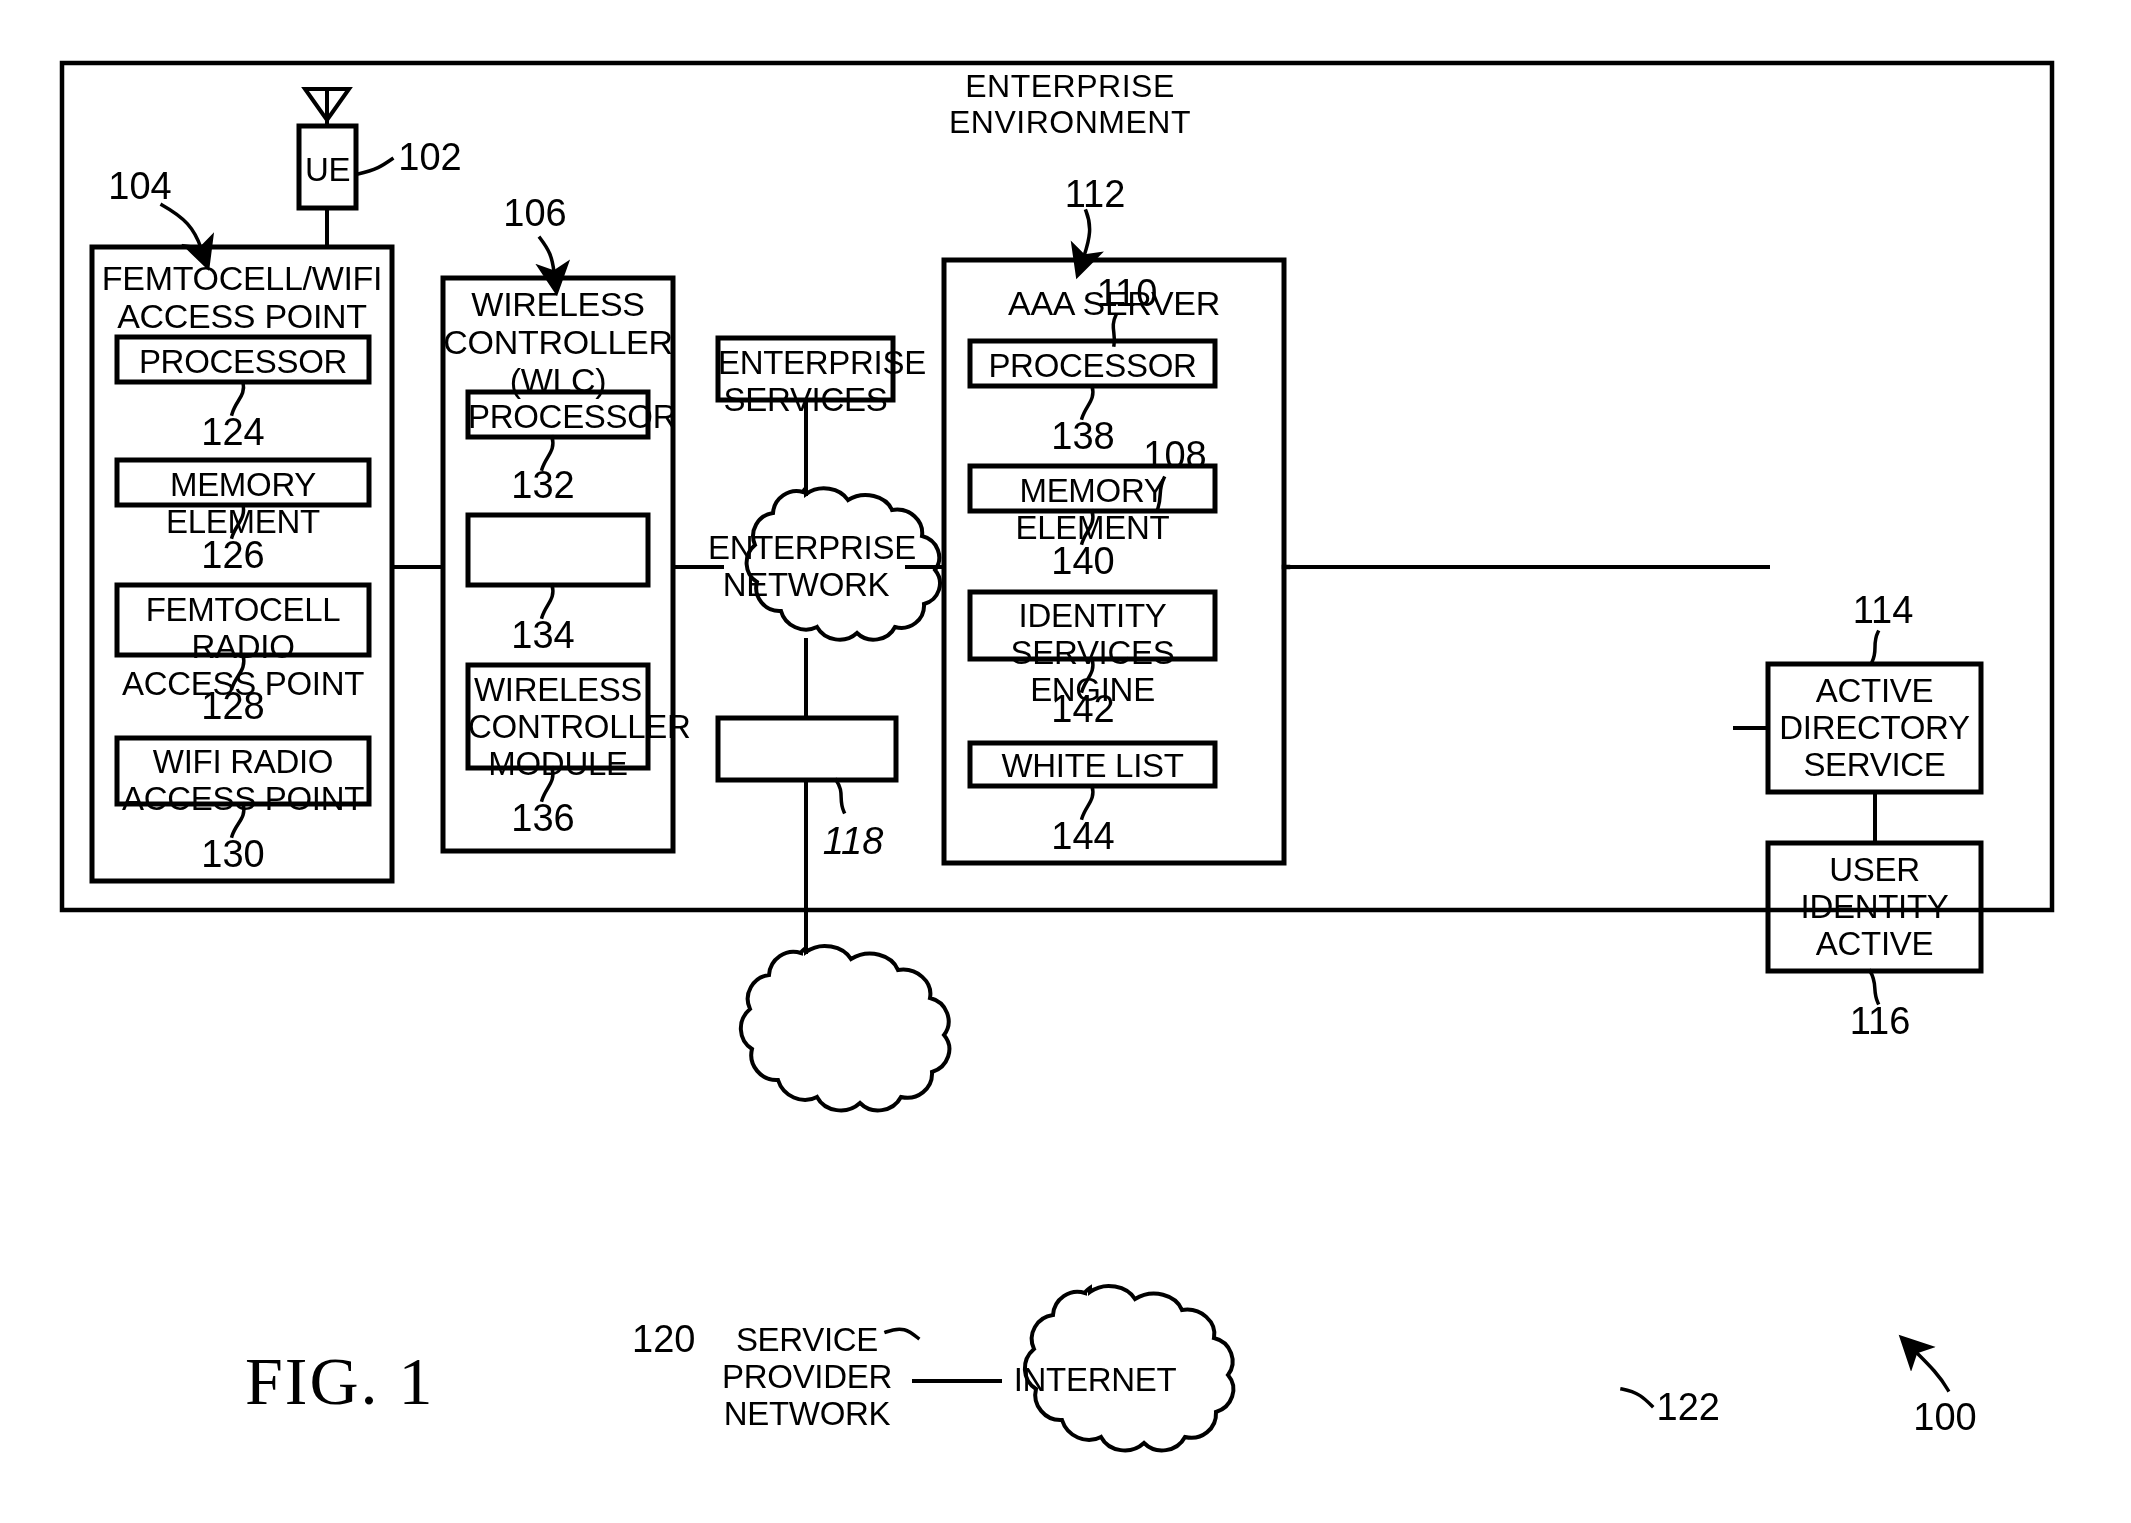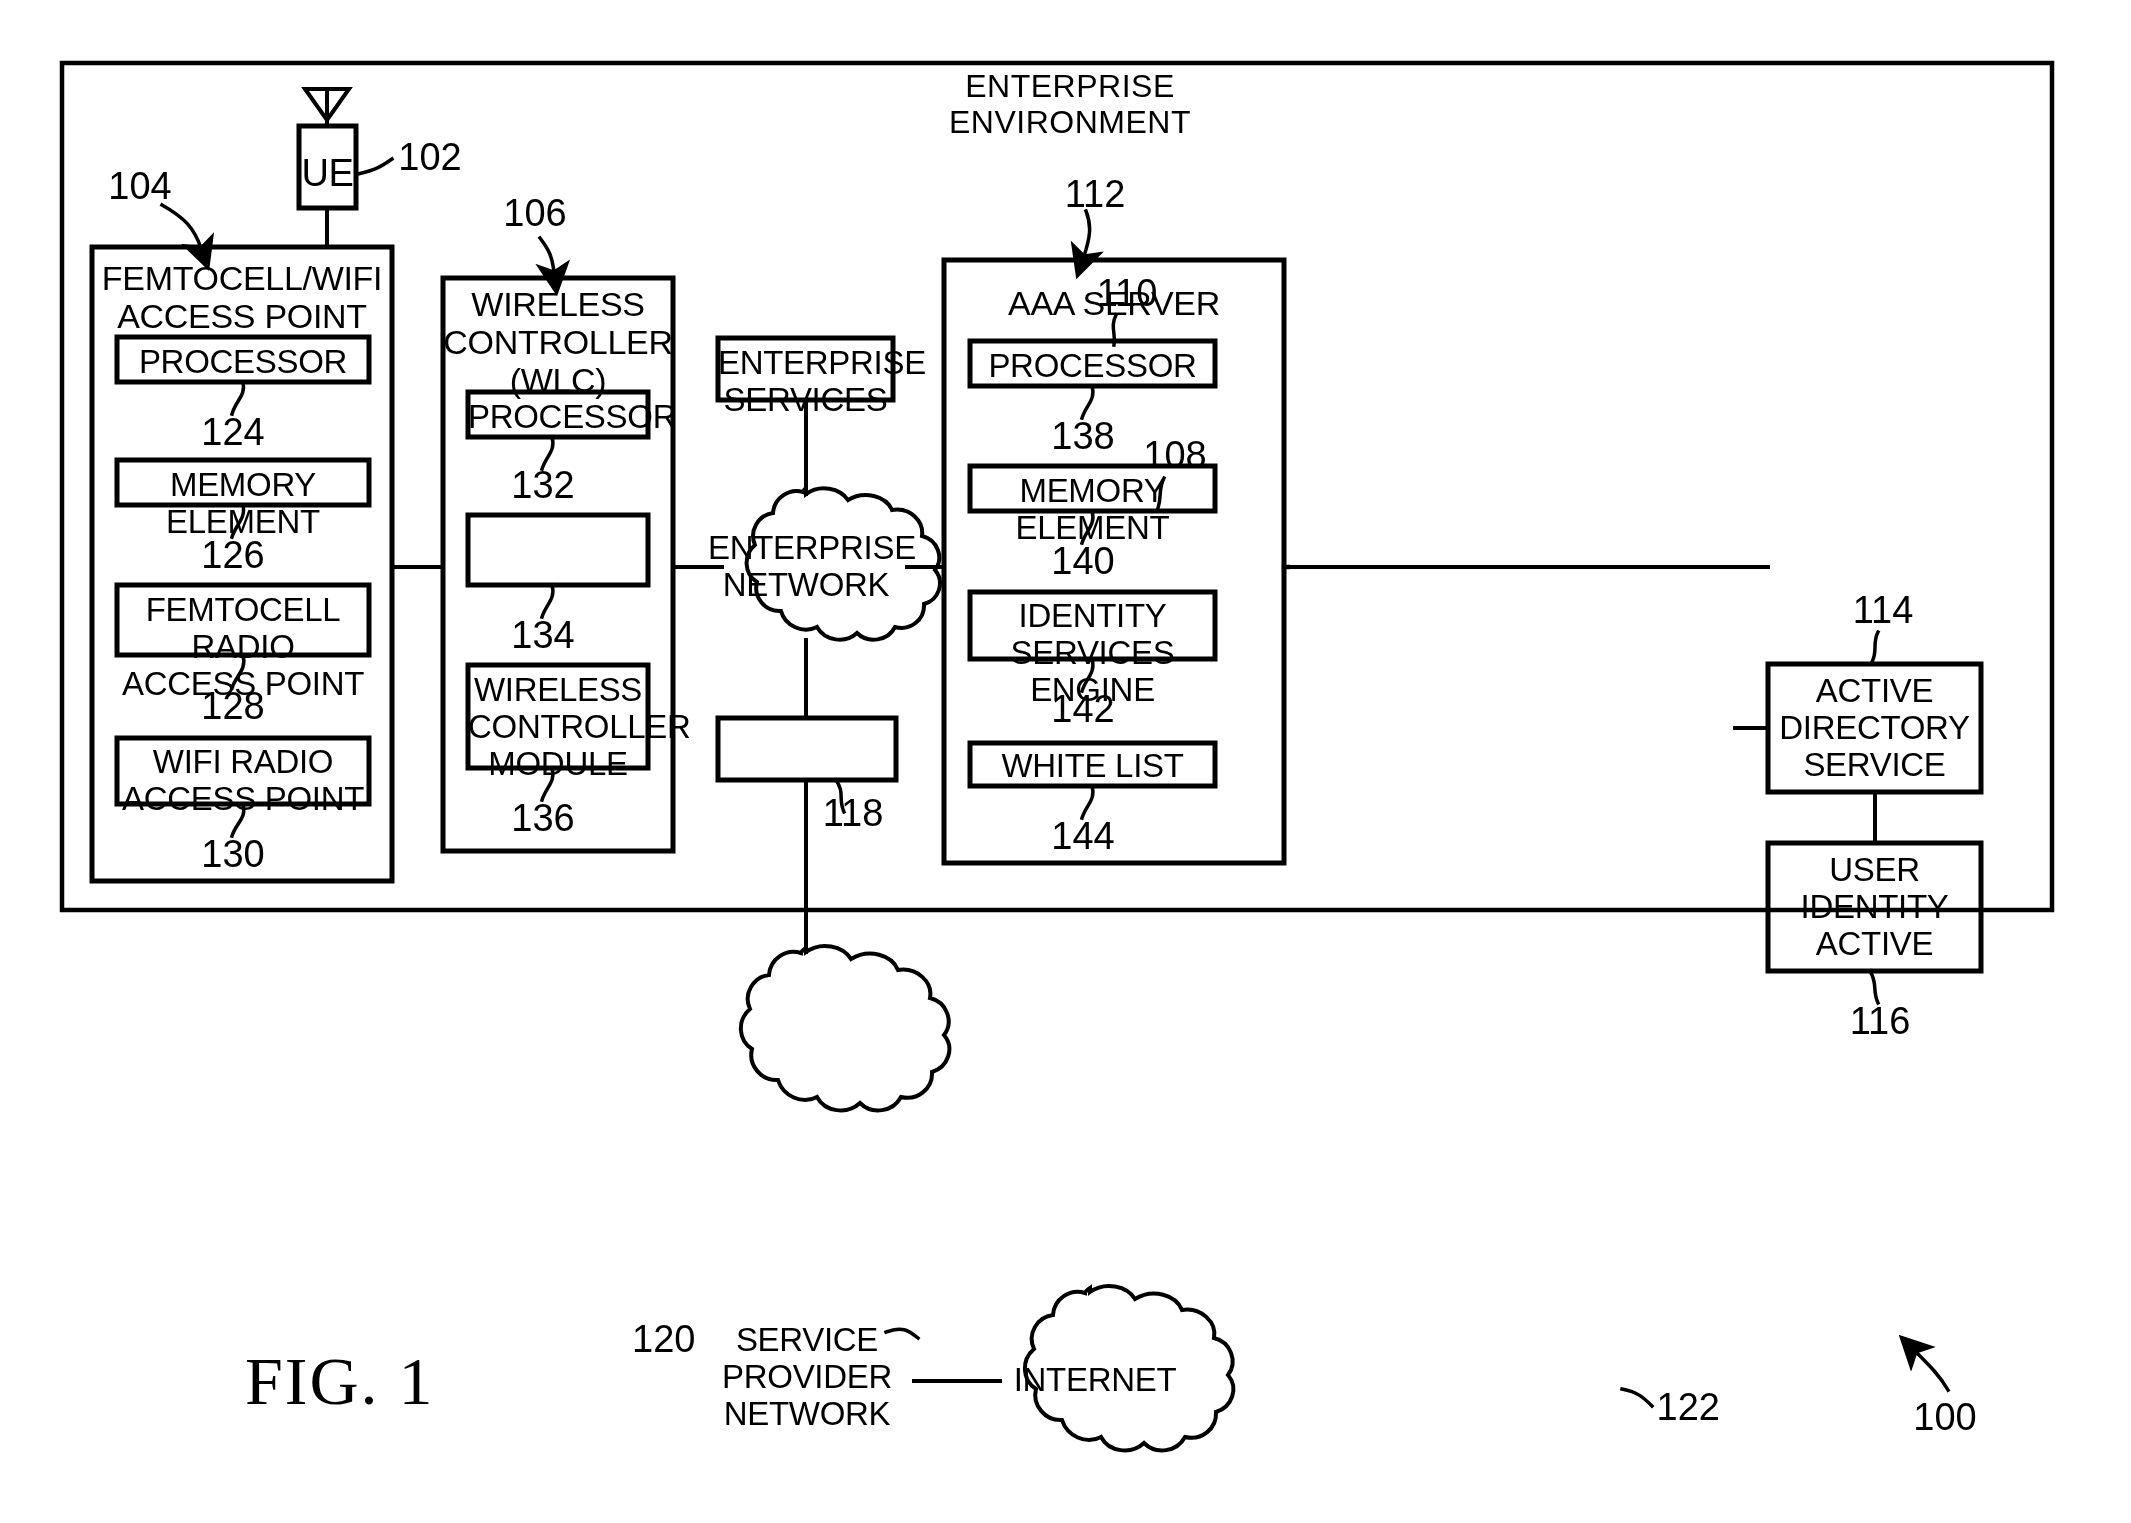--- a/index.html
+++ b/index.html
@@ -39,21 +39,21 @@
     color: #000;
     font-family: "Liberation Sans", sans-serif;
     font-size: 38px;
     letter-spacing: 0px;
     text-align: center;
   }
   .blk-title { font-size: 34px; }
   .inner-lbl { font-size: 33px; }
   .cloud-lbl { font-size: 33px; }
   .env-title { font-size: 32px; letter-spacing: 0.5px; }
-  .ue-lbl { font-size: 38px; }
+  .ue-lbl { font-size: 33px; }
   .figlabel {
     position: absolute;
     font-family: "Liberation Serif", serif;
     font-size: 68px;
     color: #000;
     letter-spacing: 2px;
   }
 </style>
 </head>
 <body>
@@ -264,21 +264,21 @@
   <div class="ref" style="left:508px; top:797px; width:70px;">136</div>
 
   <div class="ref" style="left:1092px; top:272px; width:70px;">110</div>
   <div class="tx cloud-lbl" style="left:718px; top:345px; width:175px;">ENTERPRISE
 SERVICES</div>
 
   <div class="ref" style="left:1140px; top:434px; width:70px;">108</div>
   <div class="tx cloud-lbl" style="left:708px; top:530px; width:196px;">ENTERPRISE
 NETWORK</div>
 
-  <div class="ref" style="left:818px; top:792px; width:70px;">118</div>
+  <div class="ref" style="left:818px; top:820px; width:70px;font-style:italic;">118</div>
 
   <div class="ref" style="left:1060px; top:173px; width:70px;">112</div>
   <div class="tx blk-title" style="left:944px; top:284px; width:340px;">AAA SERVER</div>
 
   <div class="tx inner-lbl" style="left:970px; top:348px; width:245px;">PROCESSOR</div>
   <div class="ref" style="left:1048px; top:415px; width:70px;">138</div>
 
   <div class="tx inner-lbl" style="left:970px; top:473px; width:245px;">MEMORY ELEMENT</div>
   <div class="ref" style="left:1048px; top:540px; width:70px;">140</div>
 

